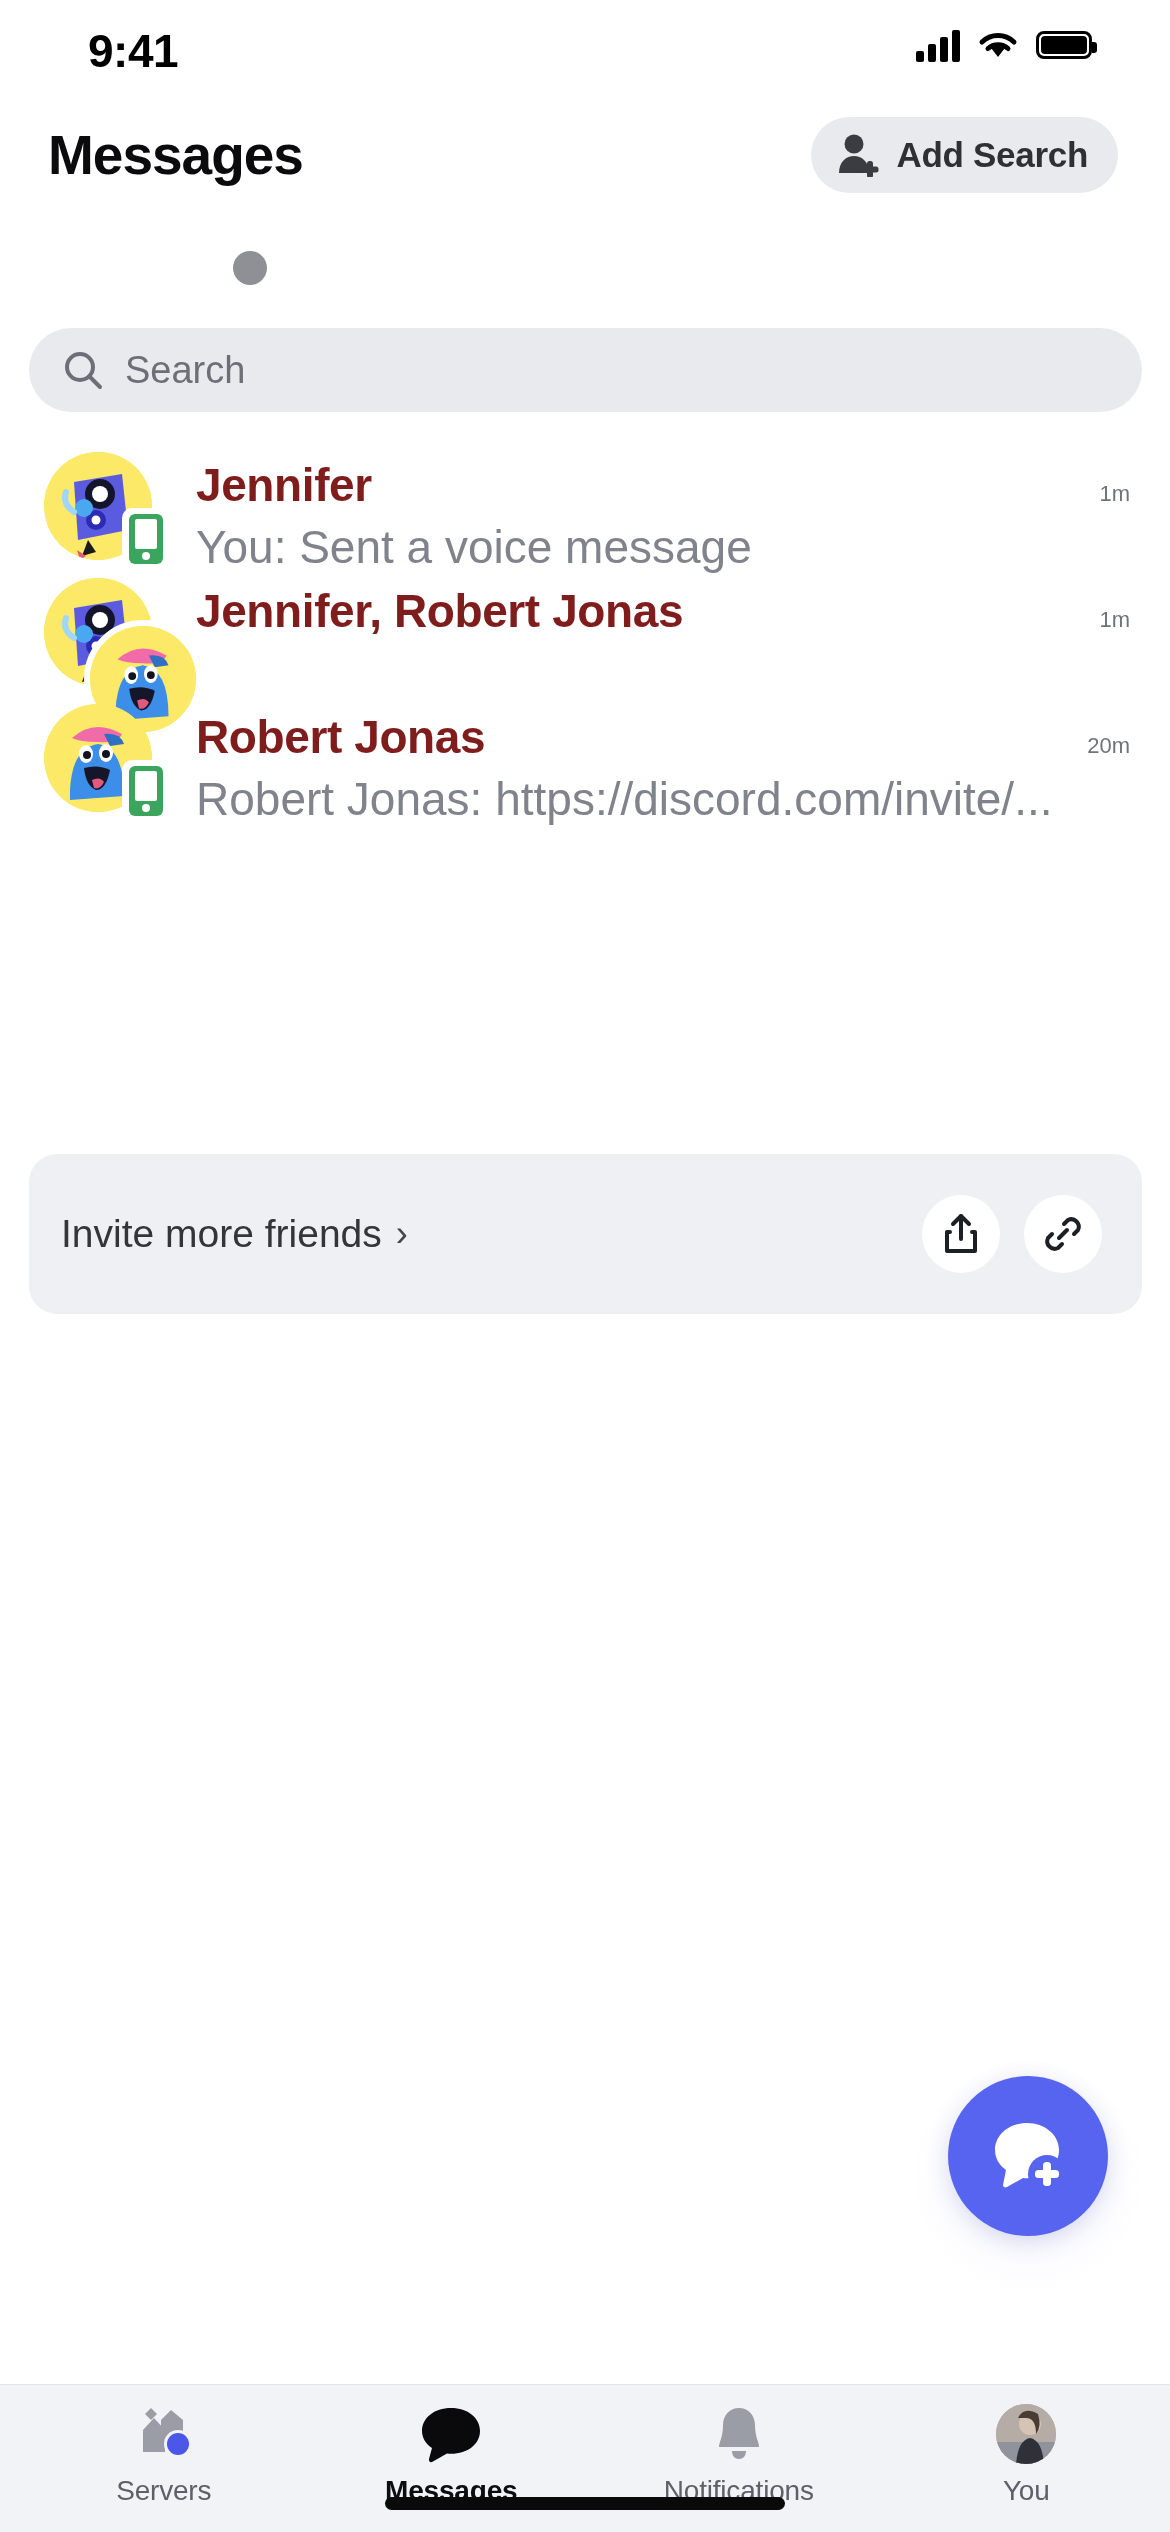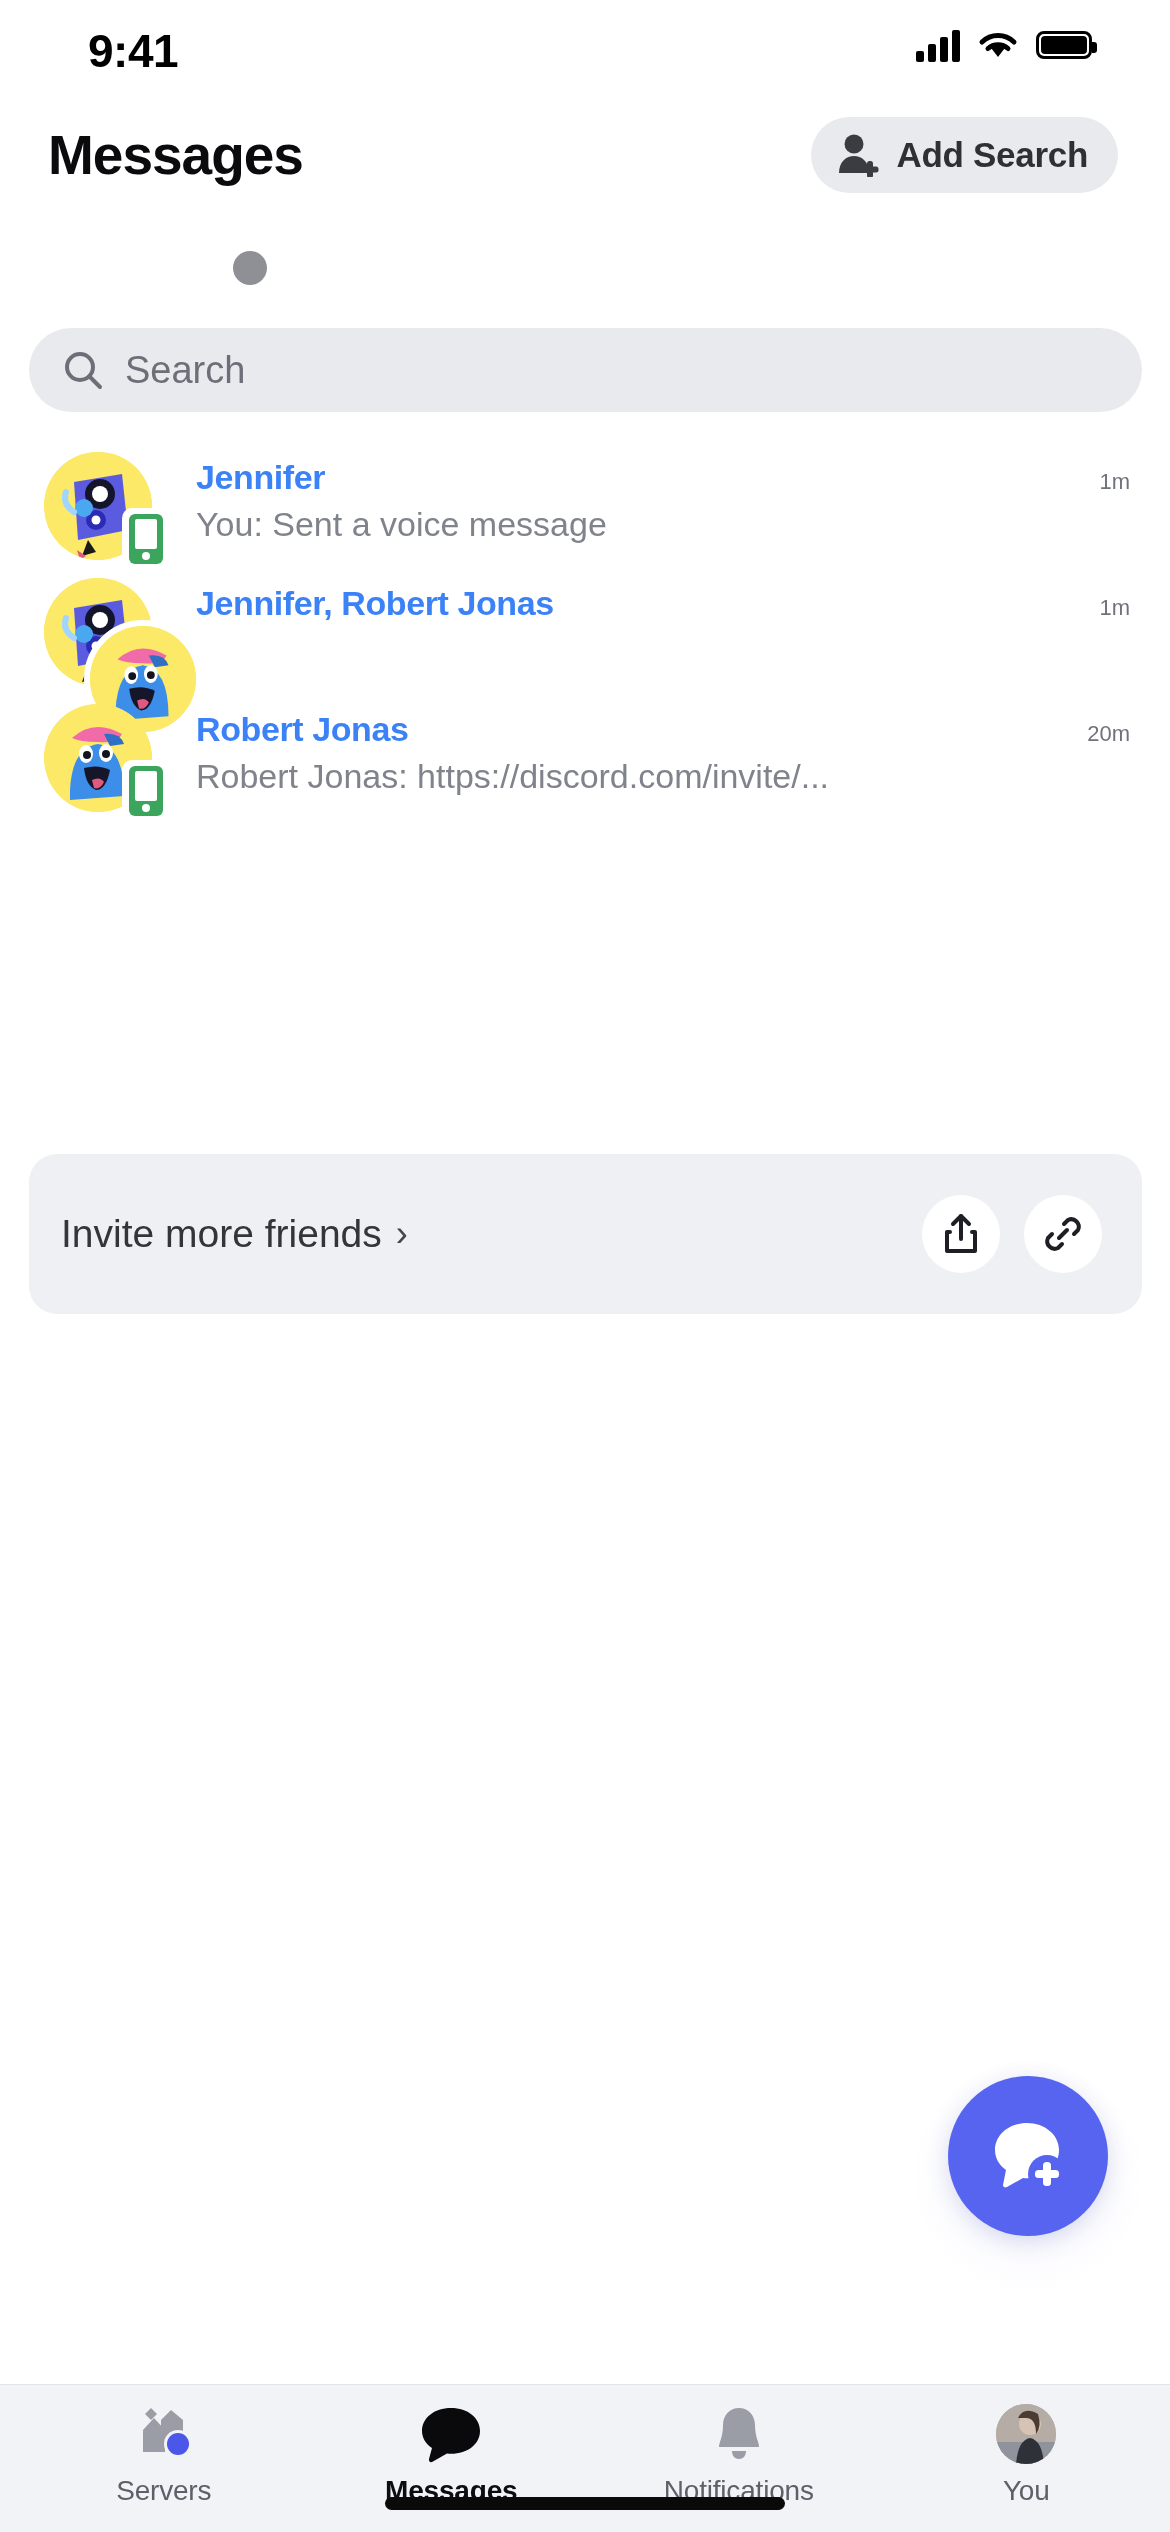--- a/index.html
+++ b/index.html
@@ -91,26 +91,26 @@
     content:""; position:absolute; top:5px; width:22px; height:30px;
     background:#fff; border-radius:2px;
   }
   .mobile-badge .scr::after{
     content:""; position:absolute; bottom:4px; width:8px; height:8px;
     background:#fff; border-radius:50%;
   }
   .conv-body { flex:1; min-width:0; padding-top:6px; }
   .conv-top { display:flex; align-items:baseline; justify-content:space-between; gap:16px; }
   .conv-name {
-    font-size:34px; font-weight:700; color:#3b82f6; letter-spacing:-0.4px;
+    font-size:46px; font-weight:700; color:#7f1d1d; letter-spacing:-0.4px;
     white-space:nowrap; overflow:hidden; text-overflow:ellipsis;
   }
   .conv-time { font-size:22px; color:#70737c; flex:none; }
   .conv-preview {
-    margin-top:8px; font-size:34px; color:#80838c;
+    margin-top:8px; font-size:46px; color:#80838c;
     white-space:nowrap; overflow:hidden; text-overflow:ellipsis;
   }
 
   
   .invite {
     position:absolute; left:29px; top:1154px; width:1113px; height:160px;
     background:#eef0f3; border-radius:28px;
     display:flex; align-items:center; justify-content:space-between;
     padding:0 40px 0 32px; cursor:pointer;
   }

